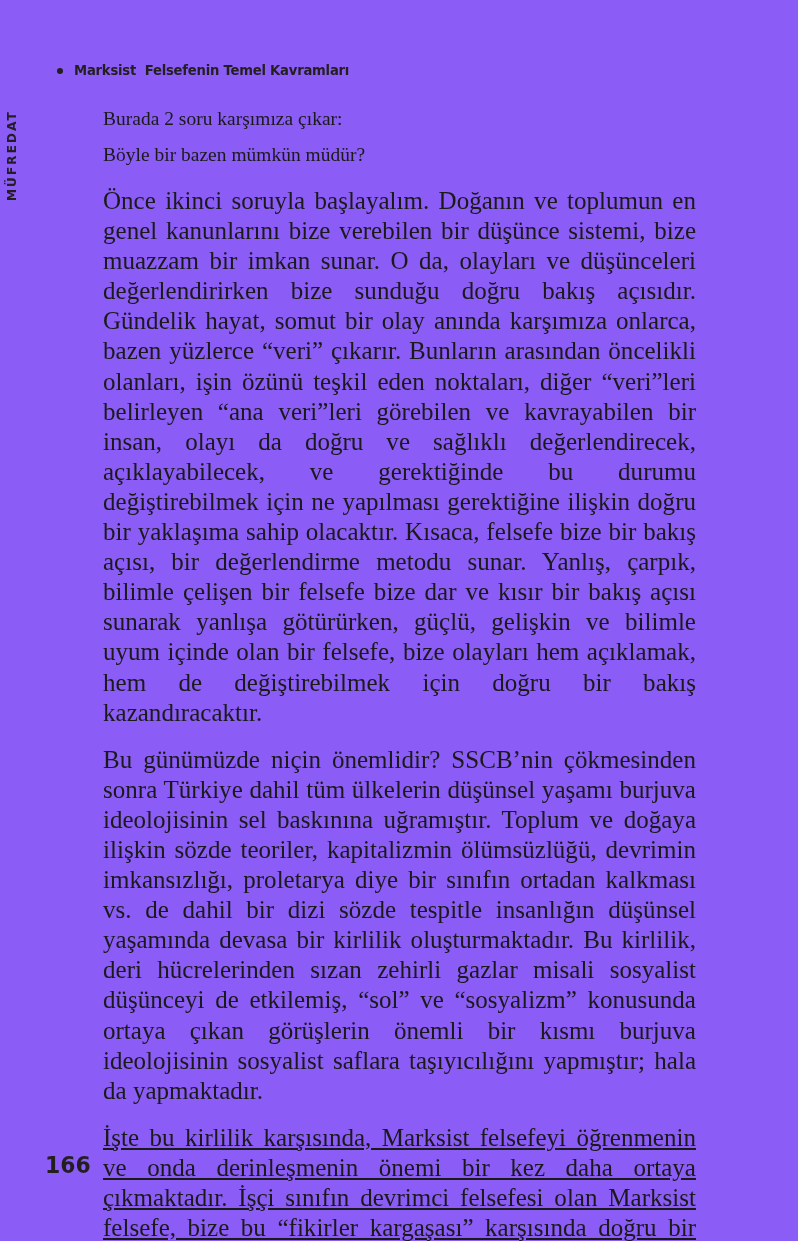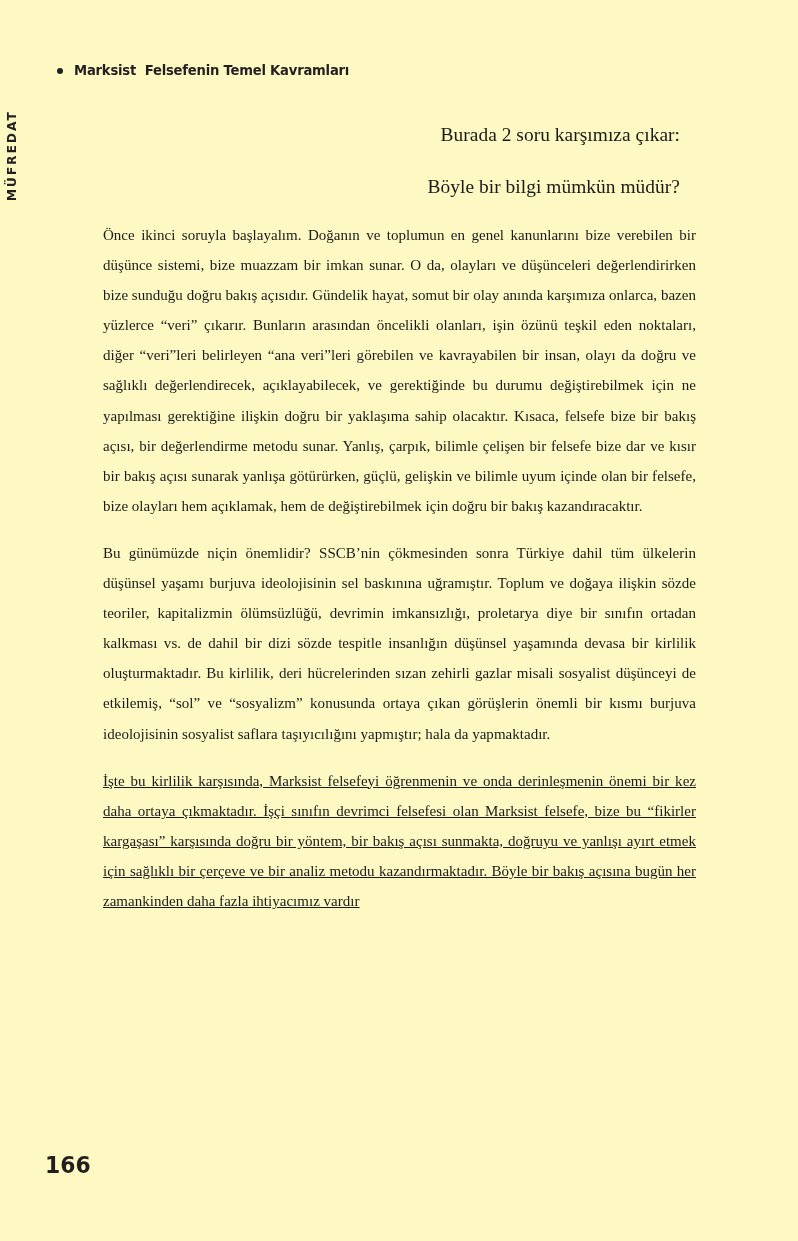--- a/index.html
+++ b/index.html
@@ -12,21 +12,21 @@
     height: 1241px;
     position: relative;
     overflow: hidden;
     font-family: "Liberation Serif", "DejaVu Serif", serif;
     color: #1a1a1a;
   }
 
   .page {
     position: absolute;
     inset: 0;
-    background: #fef9c3;
+    background: #8b5cf6;
   }
 
   
   .running-head {
     position: absolute;
     left: 57px;
     top: 62px;
     display: flex;
     align-items: center;
     gap: 11px;
@@ -81,27 +81,27 @@
   .column {
     position: absolute;
     left: 103px;
     top: 101px;
     width: 593px;
   }
 
   .intro-line {
     font-size: 19.4px;
     line-height: 35.5px;
-    text-align: right;
-    margin: 16px;
+    text-align: left;
+    margin: 0;
     letter-spacing: 0.05px;
   }
 
   .body-par {
-    font-size: 15px;
+    font-size: 25px;
     line-height: 30.1px;
     text-align: justify;
     text-justify: inter-word;
     margin: 0;
     hyphens: manual;
     letter-spacing: 0.02px;
   }
   .body-par + .body-par {
     margin-top: 17px;
   }
@@ -137,21 +137,21 @@
     <span class="head-title">Marksist  Felsefenin Temel Kavramları</span>
   </div>
 
   <div class="side-tab">
     <span class="side-tab-label">MÜFREDAT</span>
   </div>
 
   <div class="column">
 
     <p class="intro-line">Burada 2 soru karşımıza çıkar:</p>
-    <p class="intro-line">Böyle bir bilgi mümkün müdür?</p>
+    <p class="intro-line">Böyle bir bazen mümkün müdür?</p>
 
     <p class="body-par par-first">Önce ikinci soruyla başlayalım. Doğanın ve toplumun en genel kanunlarını bize verebilen bir düşünce sistemi, bize muazzam bir imkan sunar. O da, olayları ve düşünceleri değerlendirirken bize sunduğu doğru bakış açısıdır. Gündelik hayat, somut bir olay anında karşımıza onlarca, bazen yüzlerce “veri” çıkarır. Bunların arasından öncelikli olanları, işin özünü teşkil eden noktaları, diğer “veri”leri belirleyen “ana veri”leri görebilen ve kavrayabilen bir insan, olayı da doğru ve sağlıklı değerlendirecek, açıklayabilecek, ve gerektiğinde bu durumu değiştirebilmek için ne yapılması gerektiğine ilişkin doğru bir yaklaşıma sahip olacaktır. Kısaca, felsefe bize bir bakış açısı, bir değerlendirme metodu sunar. Yanlış, çarpık, bilimle çelişen bir felsefe bize dar ve kısır bir bakış açısı sunarak yanlışa götürürken, güçlü, gelişkin ve bilimle uyum içinde olan bir felsefe, bize olayları hem açıklamak, hem de değiştirebilmek için doğru bir bakış kazandıracaktır.</p>
     <p class="body-par">Bu günümüzde niçin önemlidir? SSCB’nin çökmesinden sonra Türkiye dahil tüm ülkelerin düşünsel yaşamı burjuva ideolojisinin sel baskınına uğramıştır. Toplum ve doğaya ilişkin sözde teoriler, kapitalizmin ölümsüzlüğü, devrimin imkansızlığı, proletarya diye bir sınıfın ortadan kalkması vs. de dahil bir dizi sözde tespitle insanlığın düşünsel yaşamında devasa bir kirlilik oluşturmaktadır. Bu kirlilik, deri hücrelerinden sızan zehirli gazlar misali sosyalist düşünceyi de etkilemiş, “sol” ve “sosyalizm” konusunda ortaya çıkan görüşlerin önemli bir kısmı burjuva ideolojisinin sosyalist saflara taşıyıcılığını yapmıştır; hala da yapmaktadır.</p>
     <p class="body-par">İşte bu kirlilik karşısında, Marksist felsefeyi öğrenmenin ve onda derinleşmenin önemi bir kez daha ortaya çıkmaktadır. İşçi sınıfın devrimci felsefesi olan Marksist felsefe, bize bu “fikirler kargaşası” karşısında doğru bir yöntem, bir bakış açısı sunmakta, doğruyu ve yanlışı ayırt etmek için sağlıklı bir çerçeve ve bir analiz metodu kazandırmaktadır. Böyle bir bakış açısına bugün her zamankinden daha fazla ihtiyacımız vardır</p>
 
   </div>
 
   <div class="folio">166</div>
 
 </div>

